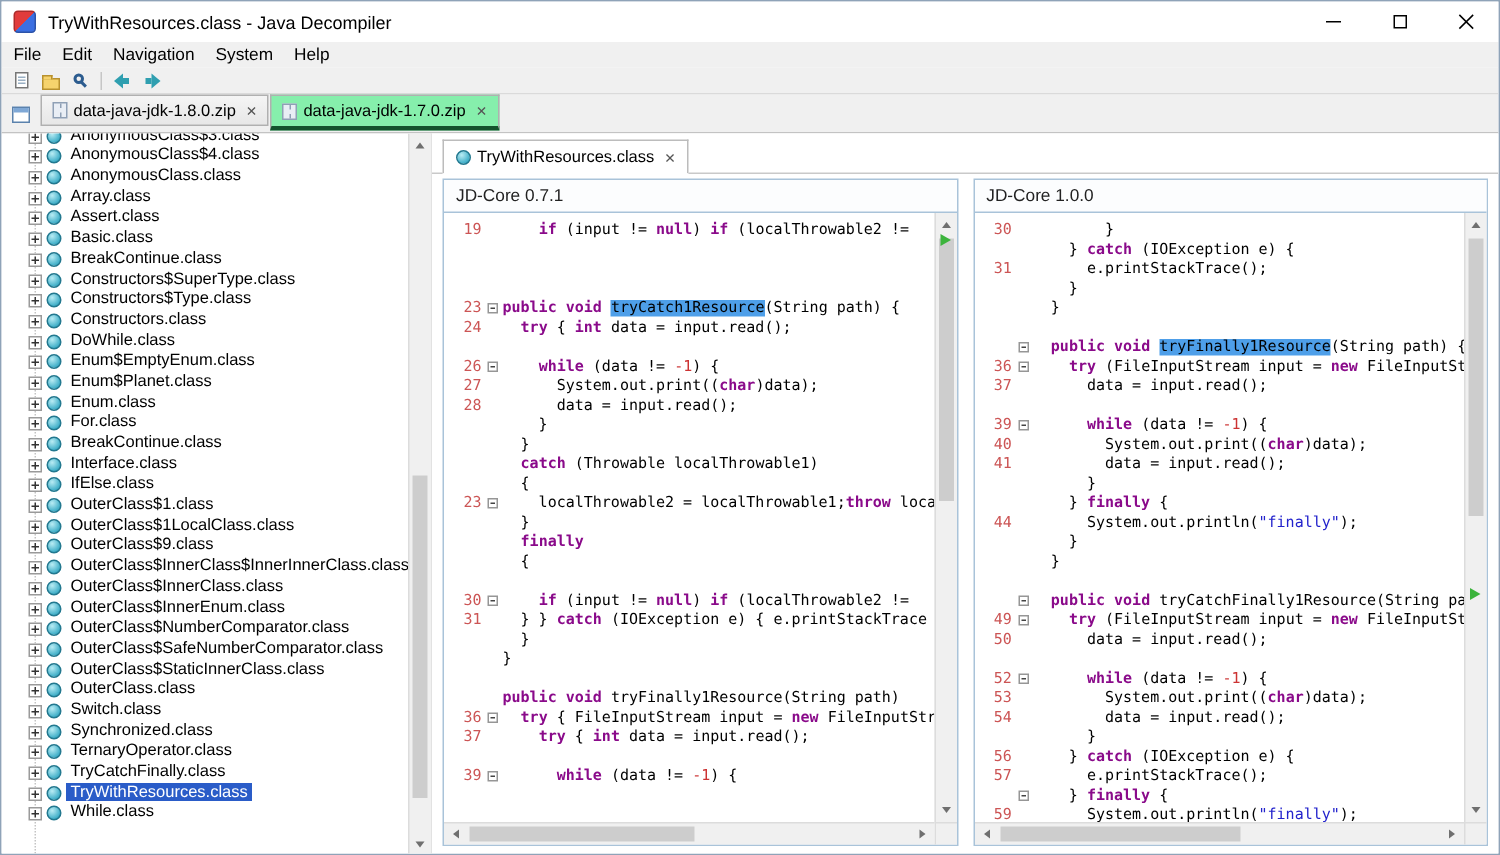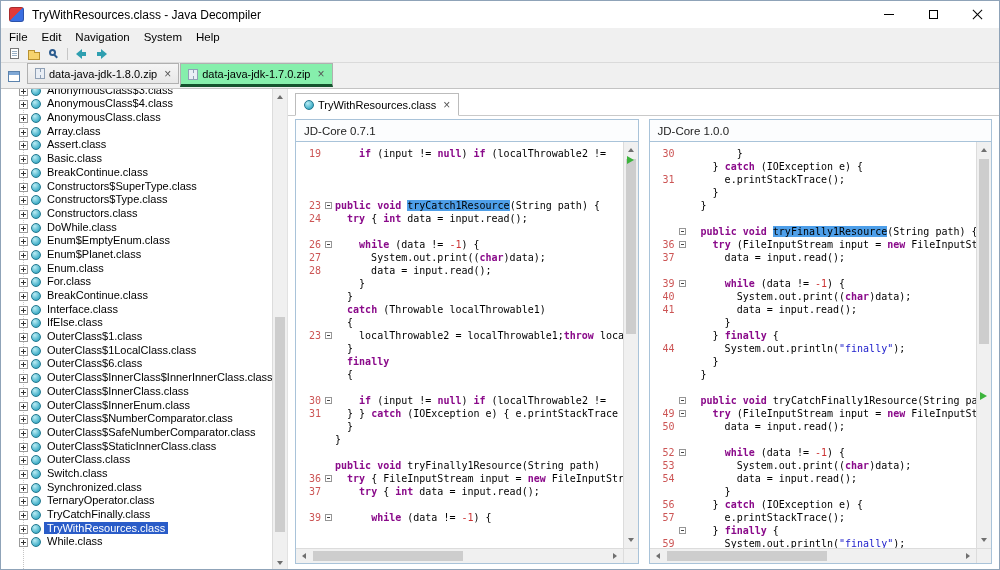--- a/index.html
+++ b/index.html
@@ -269,21 +269,21 @@
           <span class="tlabel">OuterClass$1.class</span>
         </div>
         <div class="titem">
           <span class="texp"></span>
           <span class="ticon"></span>
           <span class="tlabel">OuterClass$1LocalClass.class</span>
         </div>
         <div class="titem">
           <span class="texp"></span>
           <span class="ticon"></span>
-          <span class="tlabel">OuterClass$6.class</span>
+          <span class="tlabel">OuterClass$9.class</span>
         </div>
         <div class="titem">
           <span class="texp"></span>
           <span class="ticon"></span>
           <span class="tlabel">OuterClass$InnerClass$InnerInnerClass.class</span>
         </div>
         <div class="titem">
           <span class="texp"></span>
           <span class="ticon"></span>
           <span class="tlabel">OuterClass$InnerClass.class</span>

